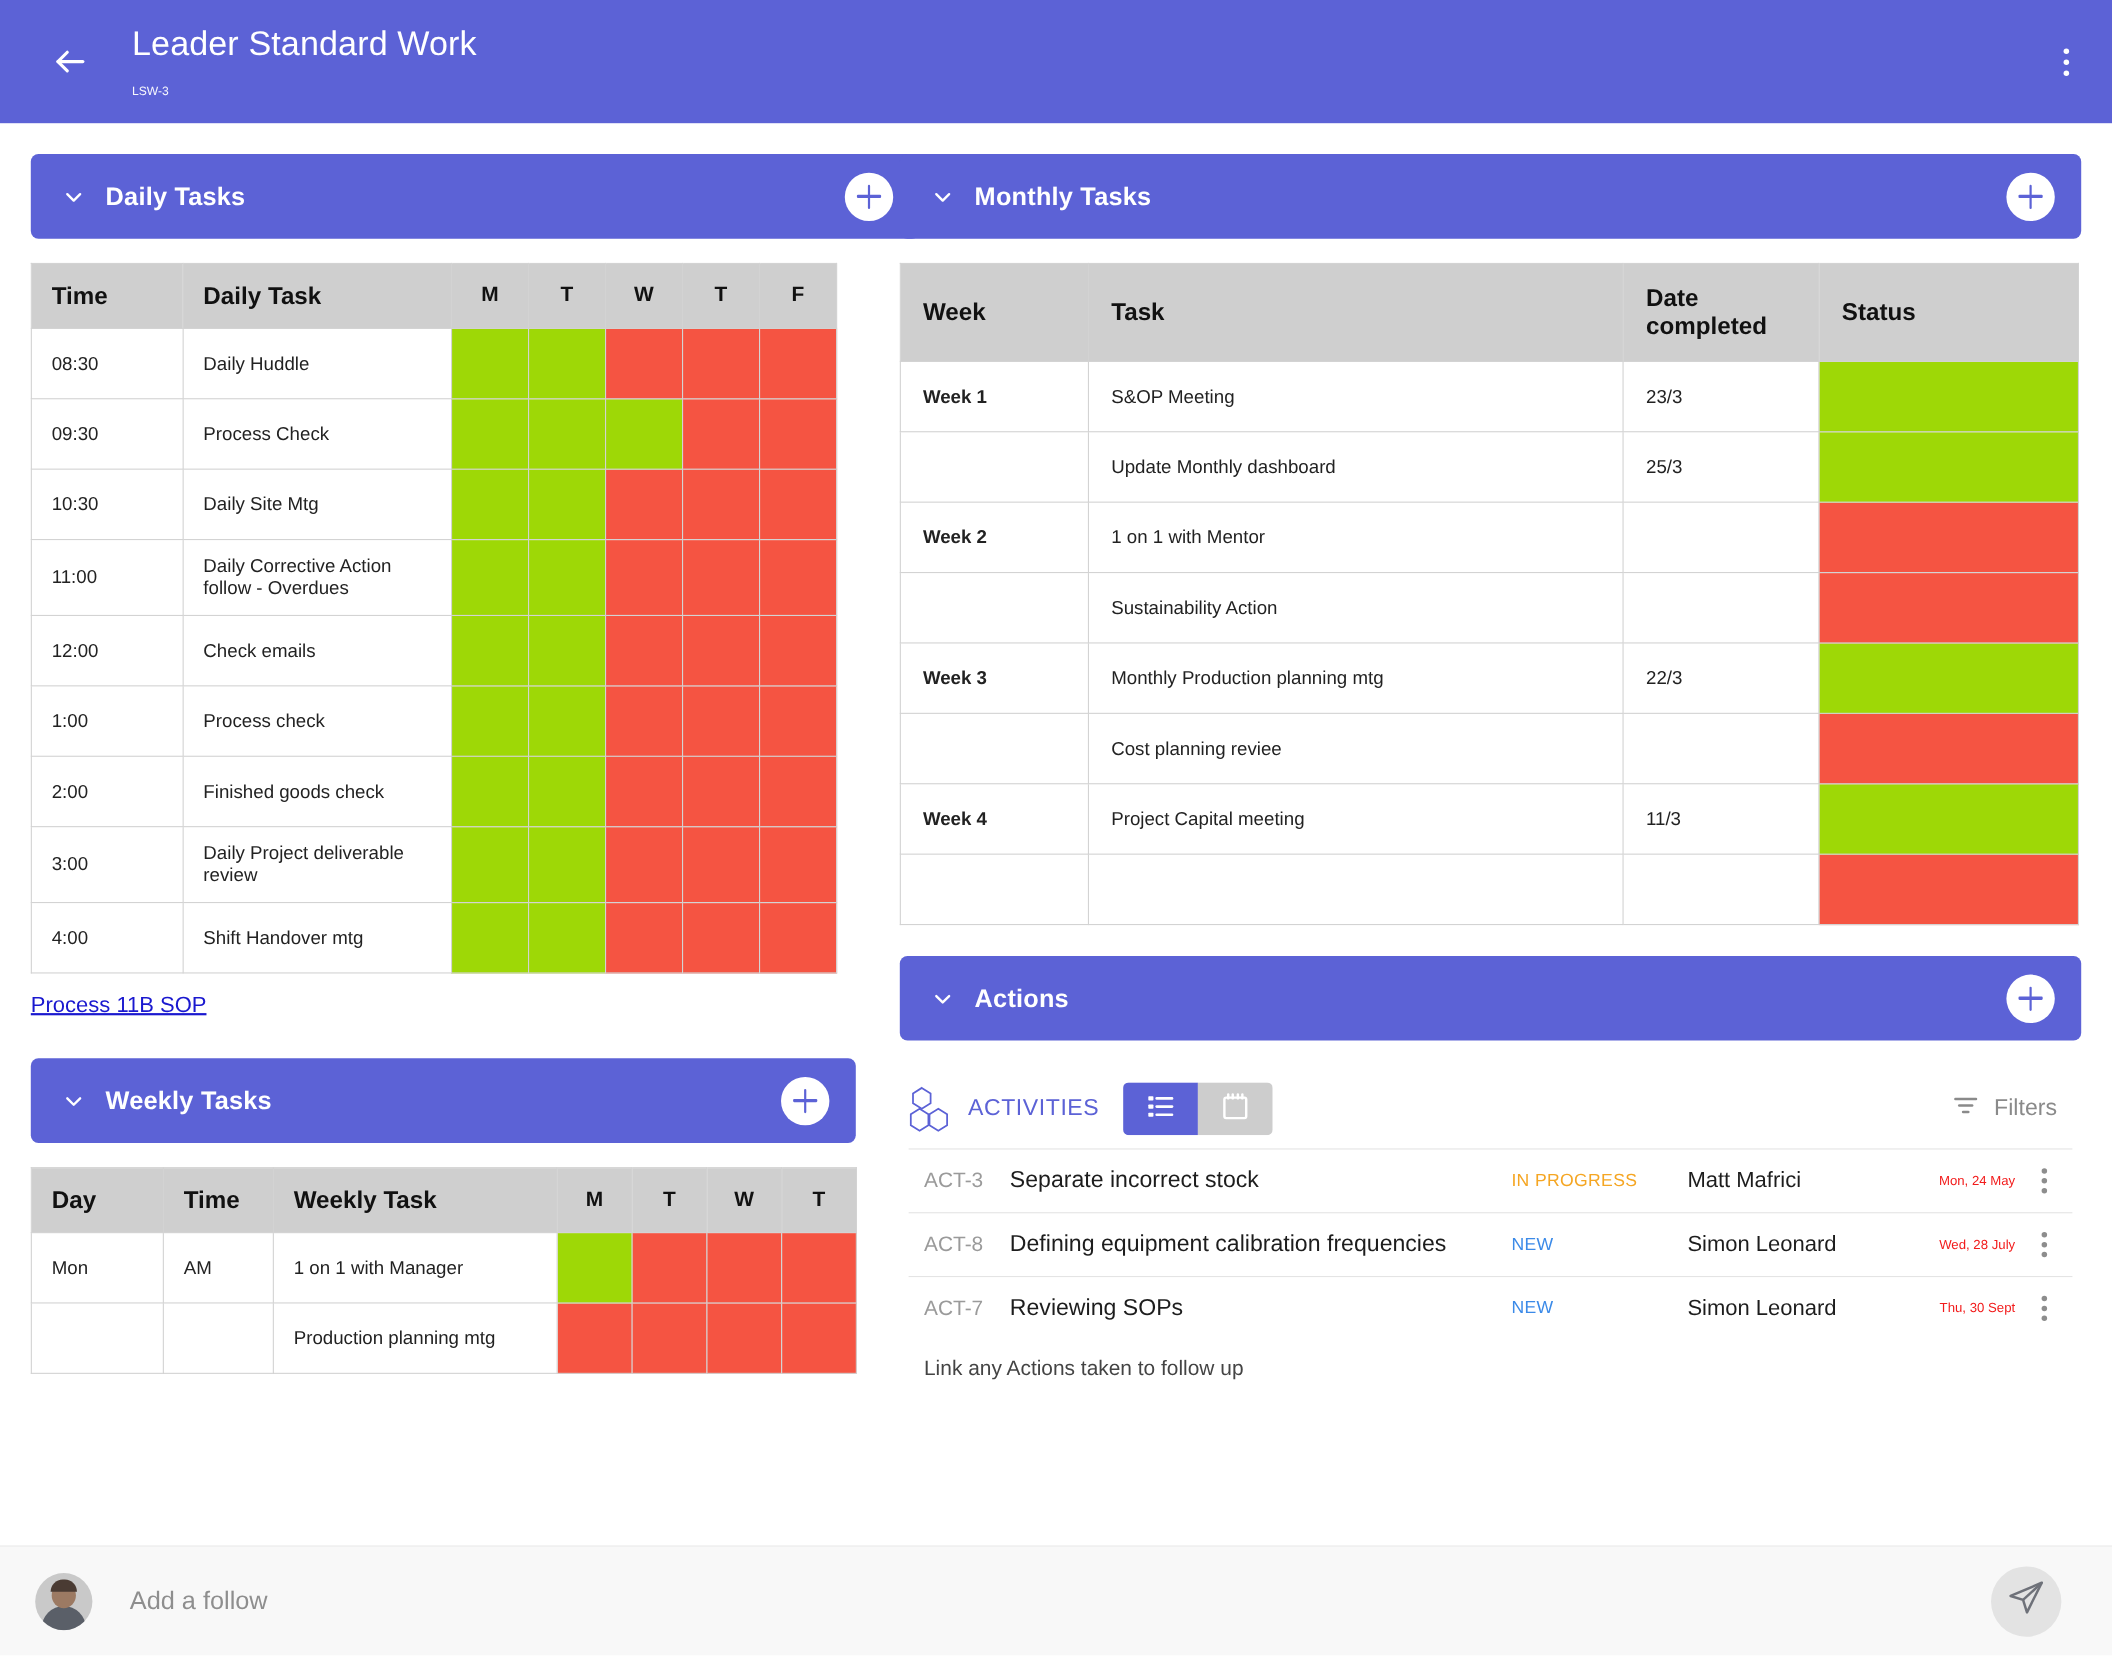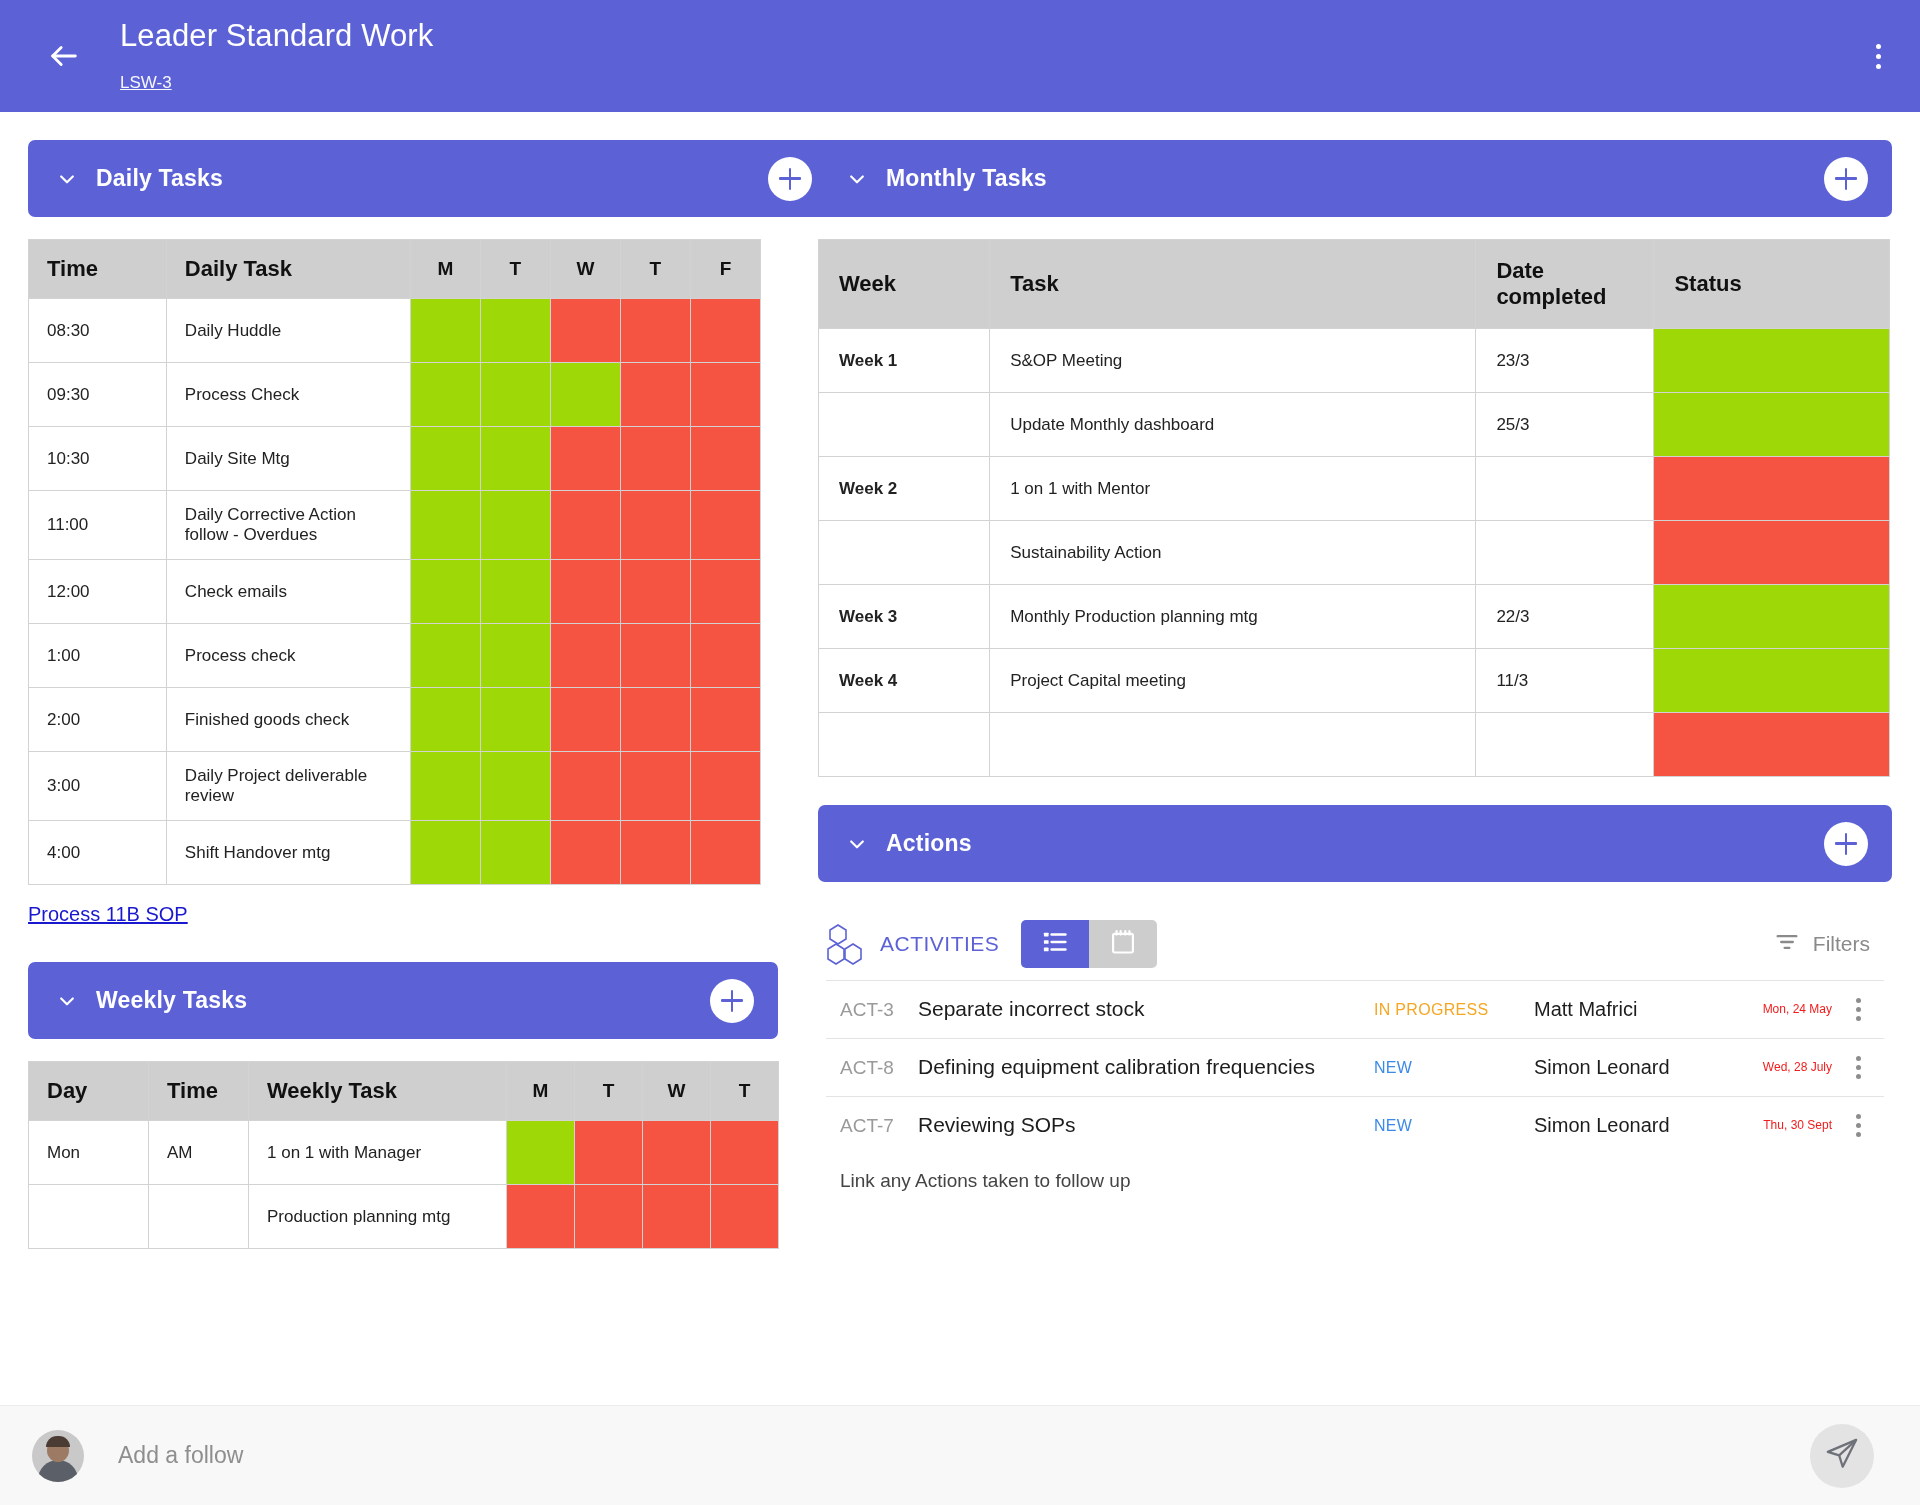--- a/index.html
+++ b/index.html
@@ -18,21 +18,21 @@
     display:flex; align-items:center; padding: 0 20px 0 40px;
   }
   .back-btn {
     width:48px; height:48px; flex:0 0 48px;
     display:flex; align-items:center; justify-content:center;
     cursor:pointer;
   }
   .back-btn svg { display:block; }
   .appbar-titles { margin-left: 32px; flex:1 1 auto; }
   .appbar-title { font-size: 31px; font-weight: 400; line-height: 1.12; letter-spacing:.1px; }
-  .appbar-sub { font-size: 17px; margin-top: 20px; opacity:.95;text-decoration:underline; }
+  .appbar-sub { font-size: 11px; margin-top: 20px; opacity:.95; }
   .kebab-appbar { width:44px; height:52px; display:flex; flex-direction:column;
      align-items:center; justify-content:center; gap:5px; cursor:pointer; }
   .kebab-appbar i { width:5px; height:5px; border-radius:50%; background:#fff; display:block; }
 
   
   .content { display:flex; padding: 0; height: 1305px; overflow:hidden; position:relative; }
   .col-left  { width: 790px; padding: 28px 0 0 28px; position:relative; }
   .col-right { width: 1130px; padding: 28px 28px 0 28px; position:relative; }
 
   
@@ -393,20 +393,26 @@
               <td class="wk"></td>
               <td>Sustainability Action</td>
               <td></td>
               <td class="status cell-red"></td>
             </tr>
             <tr>
               <td class="wk">Week 3</td>
               <td>Monthly Production planning mtg</td>
               <td>22/3</td>
               <td class="status cell-green"></td>
+            </tr>
+            <tr>
+              <td class="wk"></td>
+              <td>Cost planning reviee</td>
+              <td></td>
+              <td class="status cell-red"></td>
             </tr>
             <tr>
               <td class="wk">Week 4</td>
               <td>Project Capital meeting</td>
               <td>11/3</td>
               <td class="status cell-green"></td>
             </tr>
             <tr>
               <td class="wk"></td>
               <td></td>

